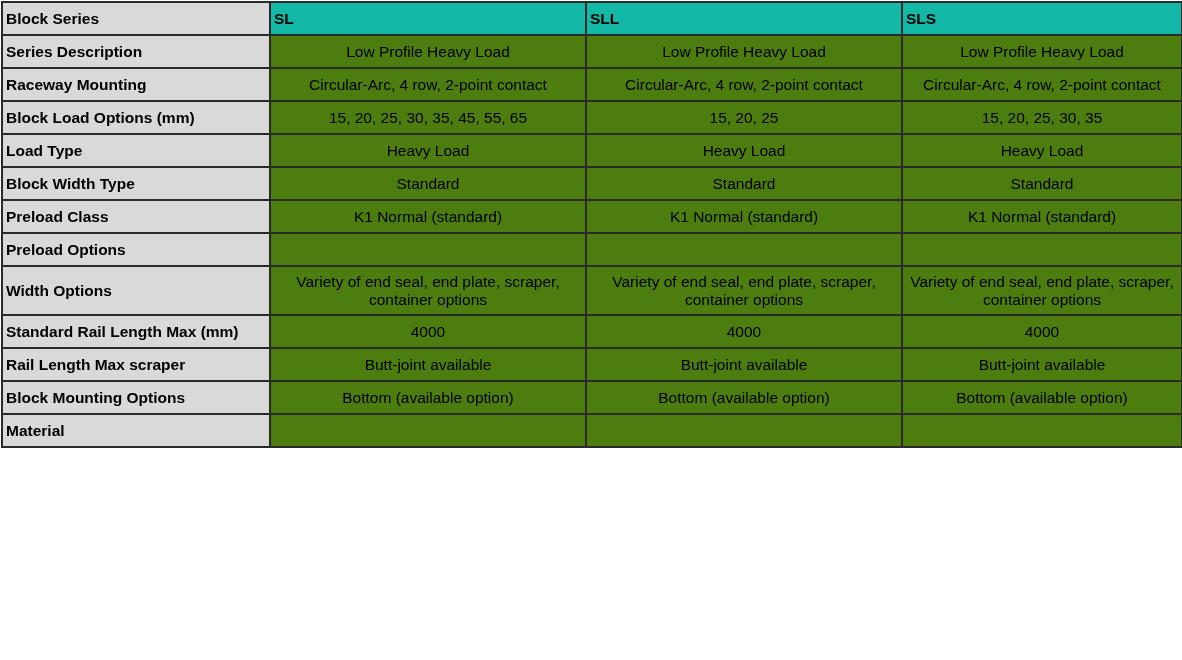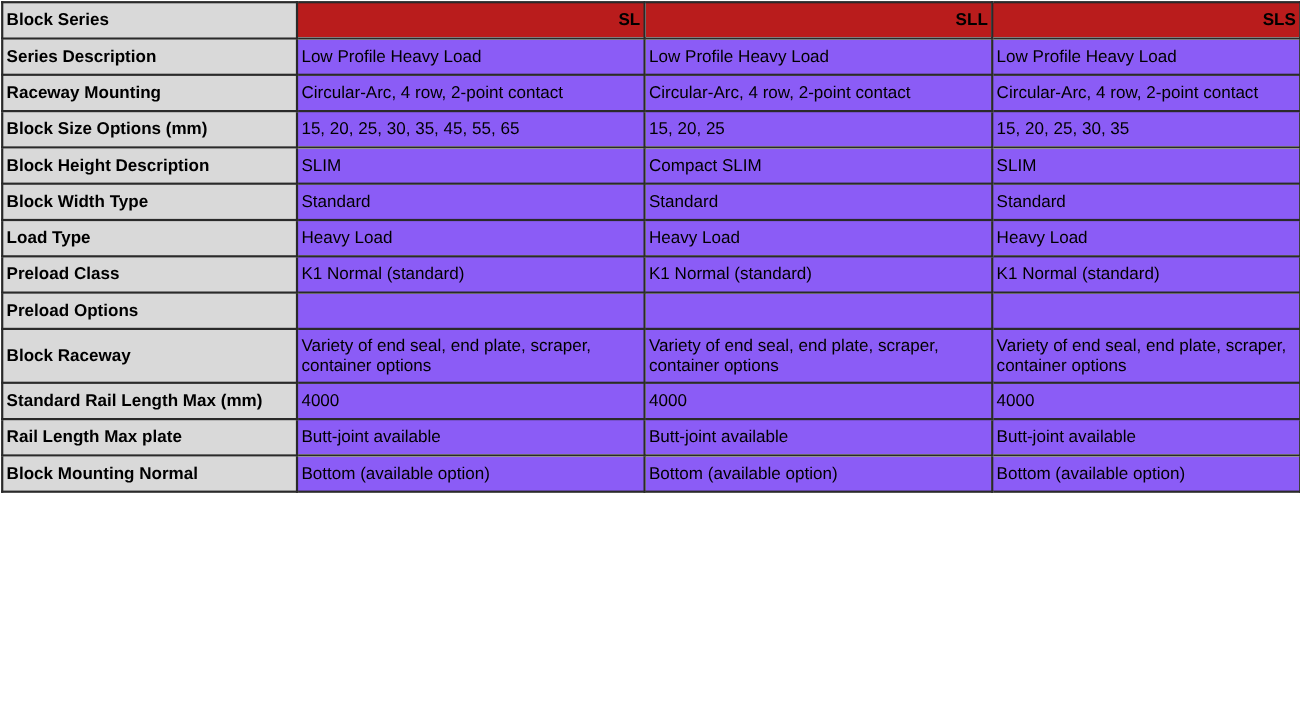--- a/index.html
+++ b/index.html
@@ -21,23 +21,23 @@
     overflow: hidden;
     white-space: nowrap;
   }
   table.spec th.rowlabel, table.spec td.rowlabel {
     background: #d9d9d9;
     font-weight: bold;
     text-align: left;
     width: 260px;
     margin-top: 22px;
   }
-  table.spec thead th { background: #b91c1c; font-weight: bold; text-align: right; }
+  table.spec thead th { background: #14b8a6; font-weight: bold; text-align: left; }
   table.spec thead th.rowlabel { text-align: left; }
-  table.spec td.val { text-align: left; background: #8b5cf6; }
+  table.spec td.val { text-align: center; background: #4d7c0f; }
   table.spec tr.tall td { height: 47px; white-space: normal; }
   col.c0 { width: 268px; }
   col.c1 { width: 316px; }
   col.c2 { width: 316px; }
   col.c3 { width: 280px; }
 </style>
 </head>
 <body>
 
 <table class="spec">
@@ -62,73 +62,73 @@
         <td class="val">Low Profile Heavy Load</td>
         <td class="val">Low Profile Heavy Load</td>
       </tr>
     <tr>
         <td class="rowlabel">Raceway Mounting</td>
         <td class="val">Circular-Arc, 4 row, 2-point contact</td>
         <td class="val">Circular-Arc, 4 row, 2-point contact</td>
         <td class="val">Circular-Arc, 4 row, 2-point contact</td>
       </tr>
     <tr>
-        <td class="rowlabel">Block Size Options (mm)</td>
+        <td class="rowlabel">Block Load Options (mm)</td>
         <td class="val">15, 20, 25, 30, 35, 45, 55, 65</td>
         <td class="val">15, 20, 25</td>
         <td class="val">15, 20, 25, 30, 35</td>
       </tr>
     <tr>
-        <td class="rowlabel">Block Height Description</td>
-        <td class="val">SLIM</td>
-        <td class="val">Compact SLIM</td>
-        <td class="val">SLIM</td>
+        <td class="rowlabel">Load Type</td>
+        <td class="val">Heavy Load</td>
+        <td class="val">Heavy Load</td>
+        <td class="val">Heavy Load</td>
       </tr>
     <tr>
         <td class="rowlabel">Block Width Type</td>
         <td class="val">Standard</td>
         <td class="val">Standard</td>
         <td class="val">Standard</td>
-      </tr>
-    <tr>
-        <td class="rowlabel">Load Type</td>
-        <td class="val">Heavy Load</td>
-        <td class="val">Heavy Load</td>
-        <td class="val">Heavy Load</td>
       </tr>
     <tr>
         <td class="rowlabel">Preload Class</td>
         <td class="val">K1 Normal (standard)</td>
         <td class="val">K1 Normal (standard)</td>
         <td class="val">K1 Normal (standard)</td>
       </tr>
     <tr>
         <td class="rowlabel">Preload Options</td>
         <td class="val"></td>
         <td class="val"></td>
         <td class="val"></td>
       </tr>
     <tr class="tall">
-        <td class="rowlabel">Block Raceway</td>
+        <td class="rowlabel">Width Options</td>
         <td class="val">Variety of end seal, end plate, scraper, container options</td>
         <td class="val">Variety of end seal, end plate, scraper, container options</td>
         <td class="val">Variety of end seal, end plate, scraper, container options</td>
       </tr>
     <tr>
         <td class="rowlabel">Standard Rail Length Max (mm)</td>
         <td class="val">4000</td>
         <td class="val">4000</td>
         <td class="val">4000</td>
       </tr>
     <tr>
-        <td class="rowlabel">Rail Length Max plate</td>
+        <td class="rowlabel">Rail Length Max scraper</td>
         <td class="val">Butt-joint available</td>
         <td class="val">Butt-joint available</td>
         <td class="val">Butt-joint available</td>
       </tr>
     <tr>
-        <td class="rowlabel">Block Mounting Normal</td>
+        <td class="rowlabel">Block Mounting Options</td>
         <td class="val">Bottom (available option)</td>
         <td class="val">Bottom (available option)</td>
         <td class="val">Bottom (available option)</td>
+      </tr>
+    <tr>
+        <td class="rowlabel">Material</td>
+        <td class="val"></td>
+        <td class="val"></td>
+        <td class="val"></td>
       </tr>
   </tbody>
 </table>
 
 </body></html>

